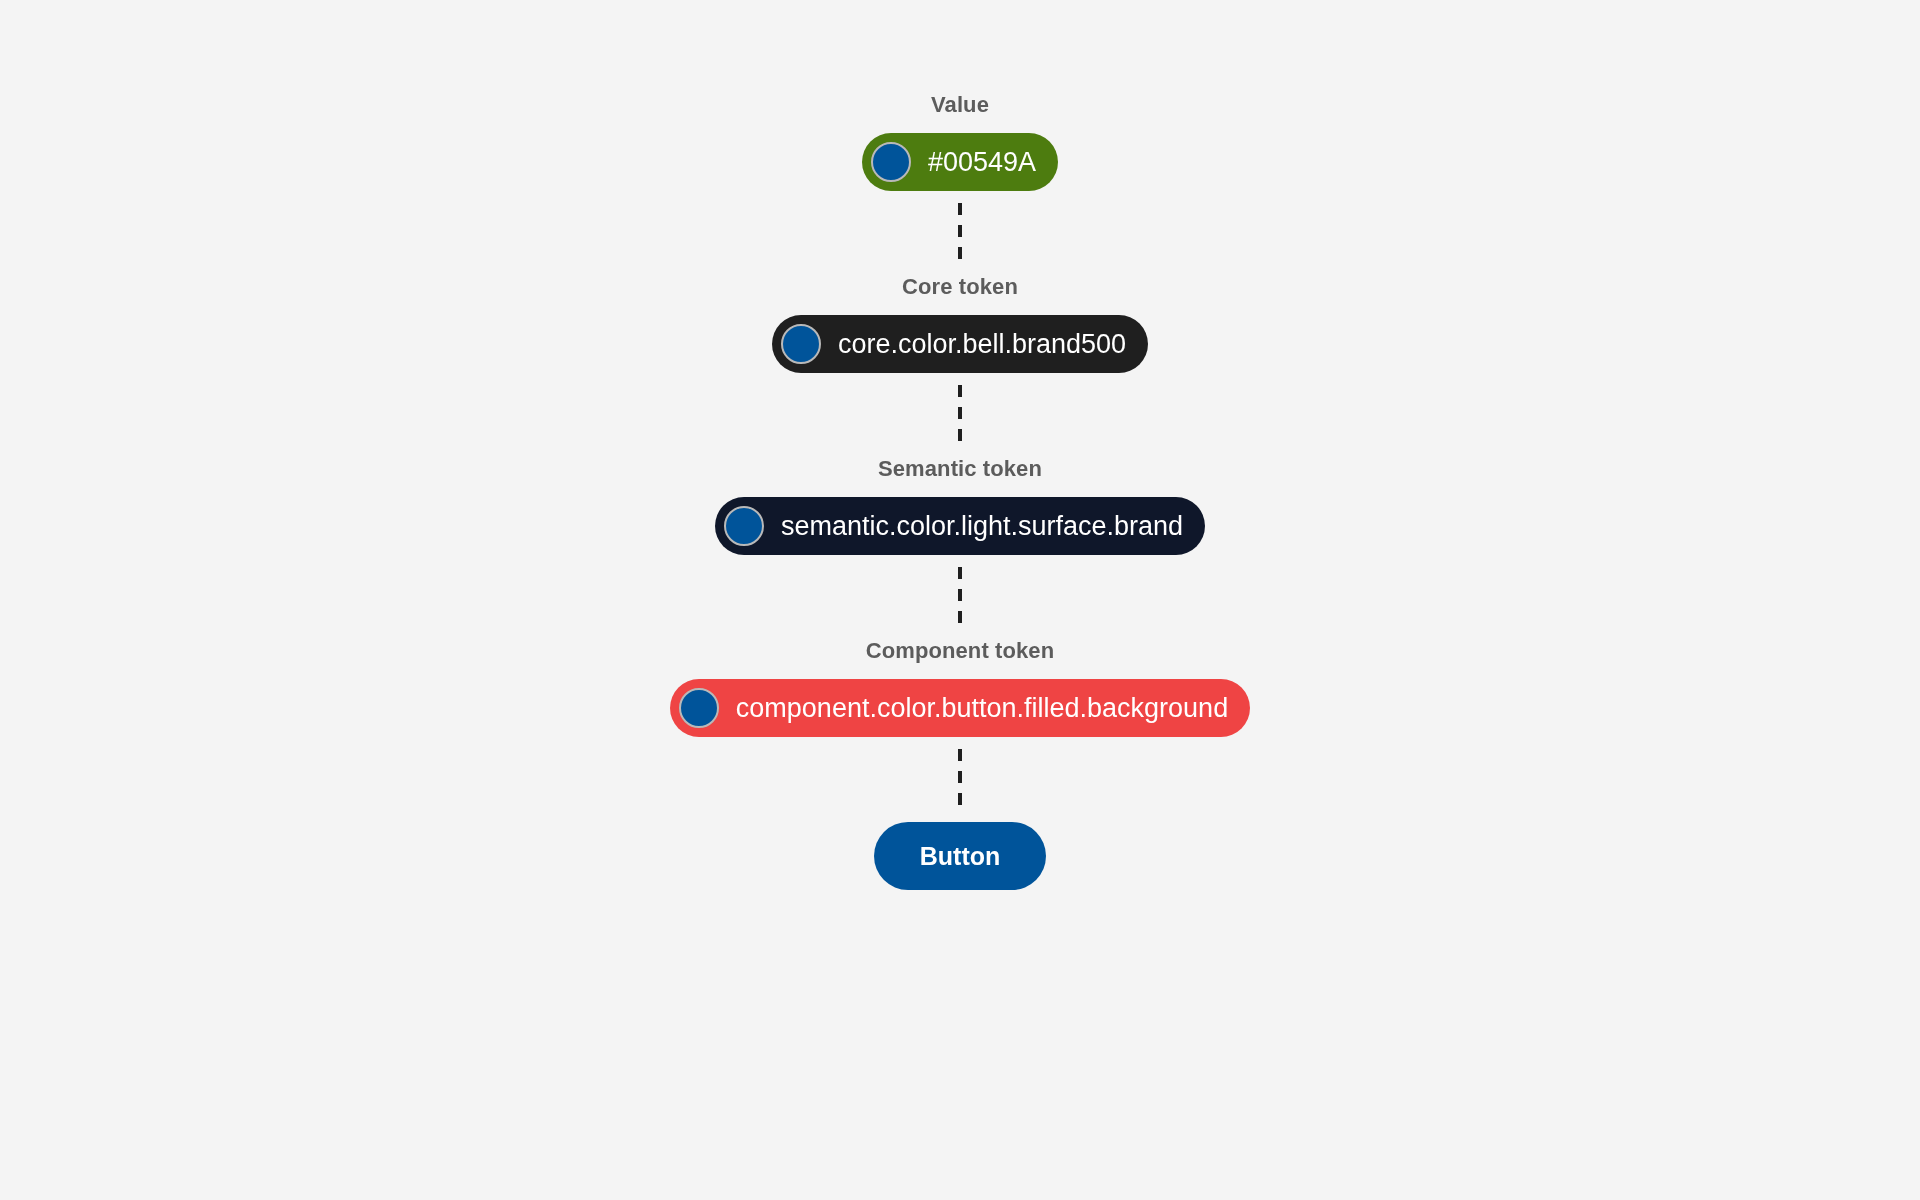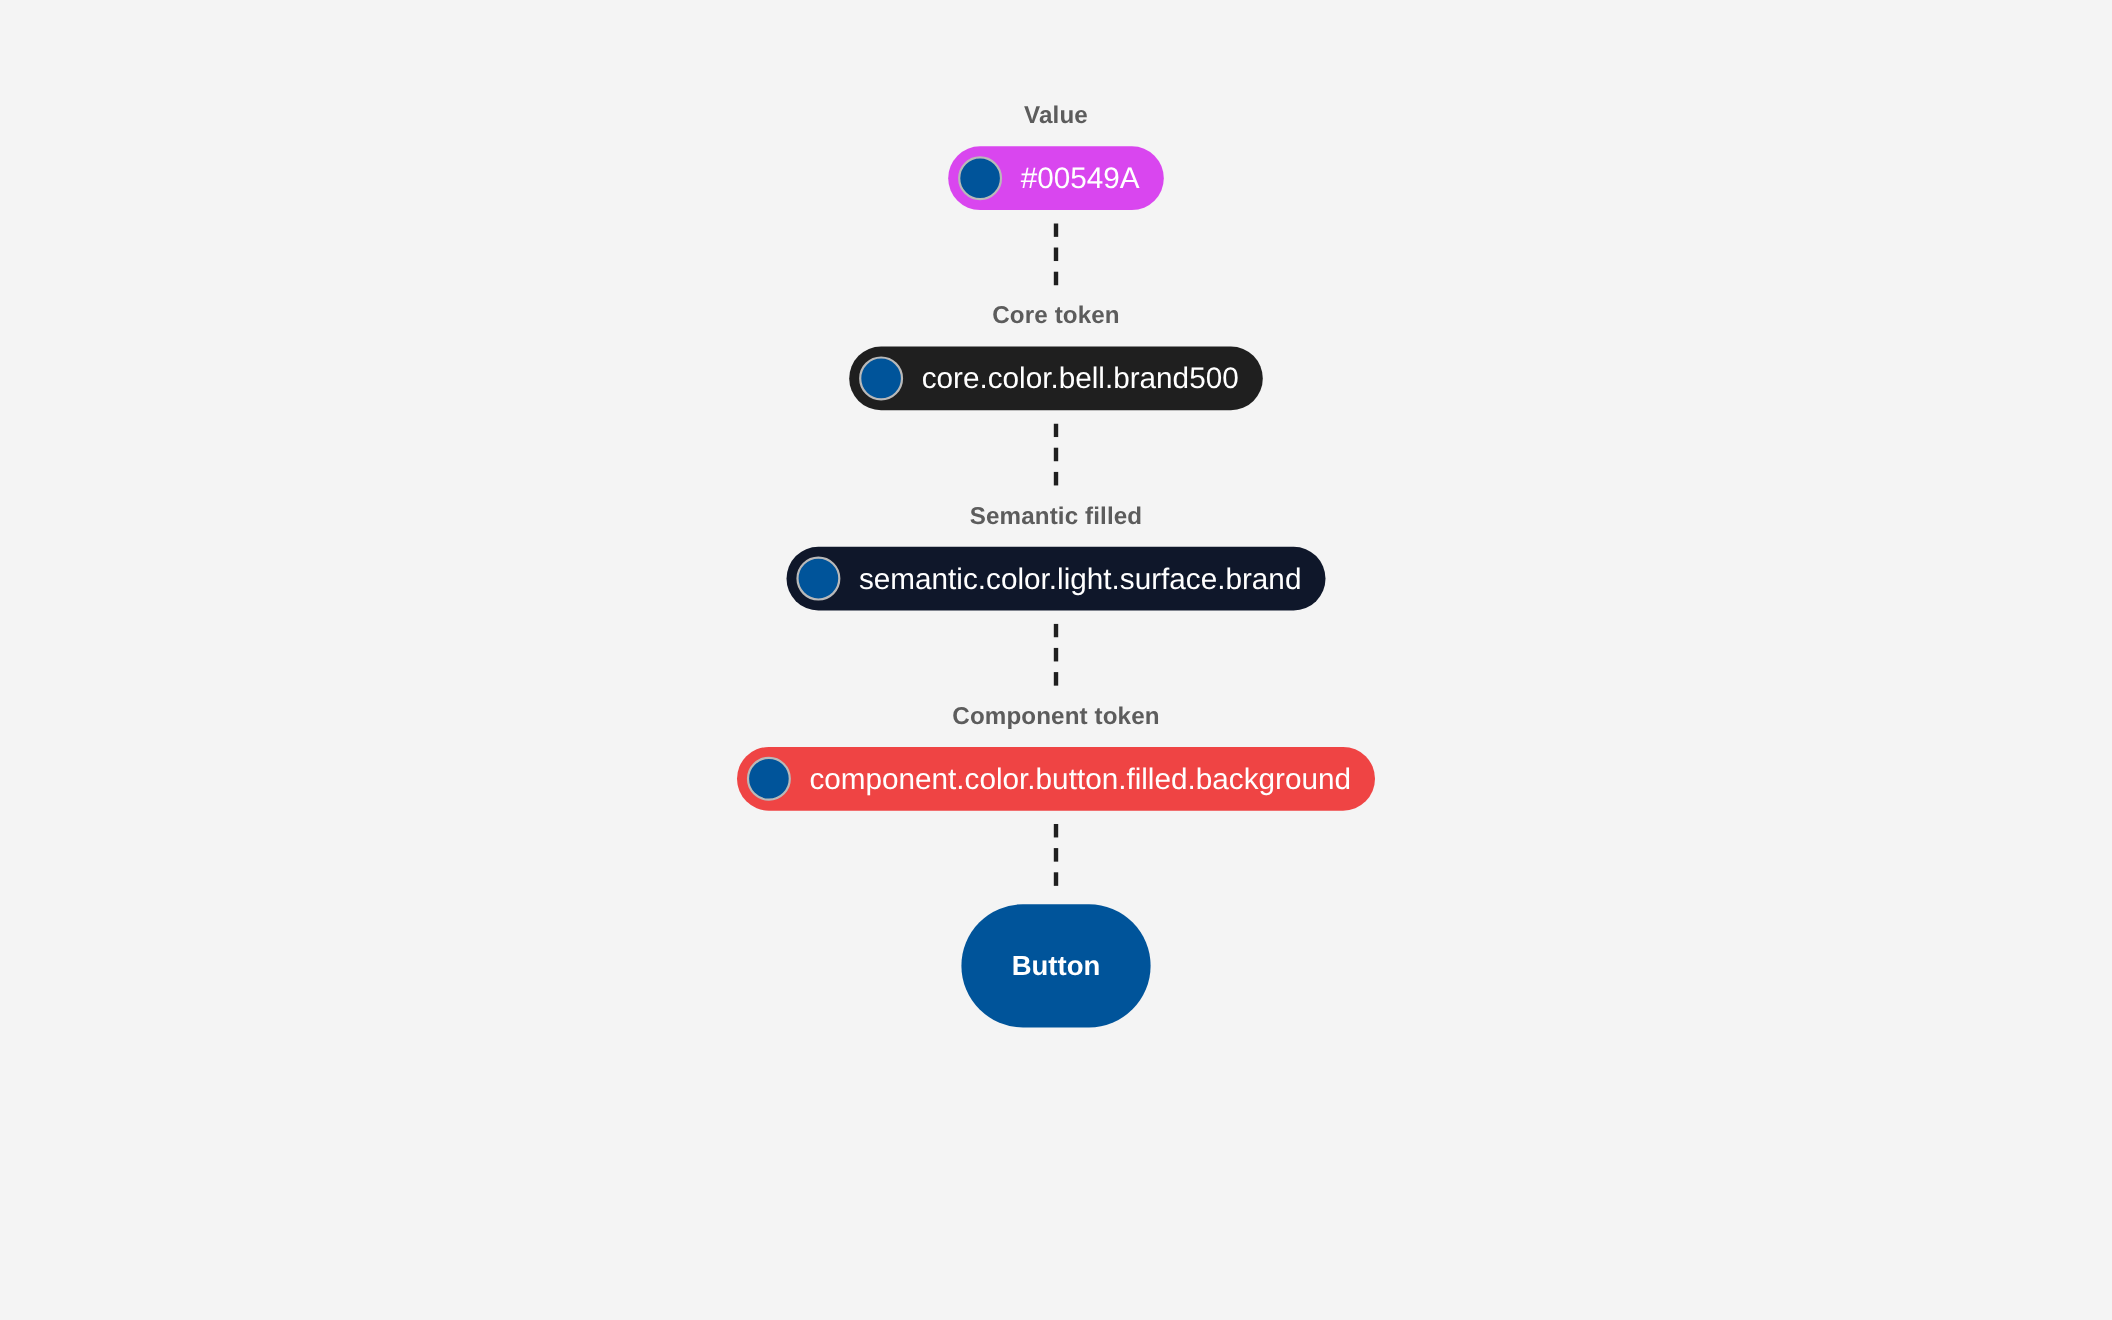--- a/index.html
+++ b/index.html
@@ -85,59 +85,59 @@
     margin: 12px 0 11px 0;
   }
 
   .button-node {
     display: flex;
     align-items: center;
     justify-content: center;
     background: #00549a;
     border-radius: 999px;
     width: 172px;
-    height: 112px;
+    height: 68px;
     box-sizing: border-box;
   }
 
   .button-label {
     color: #ffffff;
     font-size: 25px;
     font-weight: 700;
     line-height: 1;
     white-space: nowrap;
   }
 </style>
 </head>
 <body style="background: rgb(244, 244, 244);">
 
 <div id="token-flow">
 
   <div class="stage">
     <div class="stage-label" style="color: rgb(92, 92, 92);">Value</div>
-    <div class="token-pill" style="background: #d946ef;">
+    <div class="token-pill" style="background: #4d7c0f;">
       <span class="swatch" style="background: rgb(0, 84, 154); border-color: rgb(185, 185, 185);"></span>
       <span class="token-text" style="color: rgb(255, 255, 255);">#00549A</span>
     </div>
   </div>
 
   <div class="connector"></div>
 
   <div class="stage">
     <div class="stage-label" style="color: rgb(92, 92, 92);">Core token</div>
     <div class="token-pill" style="background: rgb(31, 31, 31);">
       <span class="swatch" style="background: rgb(0, 84, 154); border-color: rgb(185, 185, 185);"></span>
       <span class="token-text" style="color: rgb(255, 255, 255);">core.color.bell.brand500</span>
     </div>
   </div>
 
   <div class="connector"></div>
 
   <div class="stage">
-    <div class="stage-label" style="color: rgb(92, 92, 92);">Semantic filled</div>
+    <div class="stage-label" style="color: rgb(92, 92, 92);">Semantic token</div>
     <div class="token-pill" style="background: #0f172a;">
       <span class="swatch" style="background: rgb(0, 84, 154); border-color: rgb(185, 185, 185);"></span>
       <span class="token-text" style="color: rgb(255, 255, 255);">semantic.color.light.surface.brand</span>
     </div>
   </div>
 
   <div class="connector"></div>
 
   <div class="stage">
     <div class="stage-label" style="color: rgb(92, 92, 92);">Component token</div>

